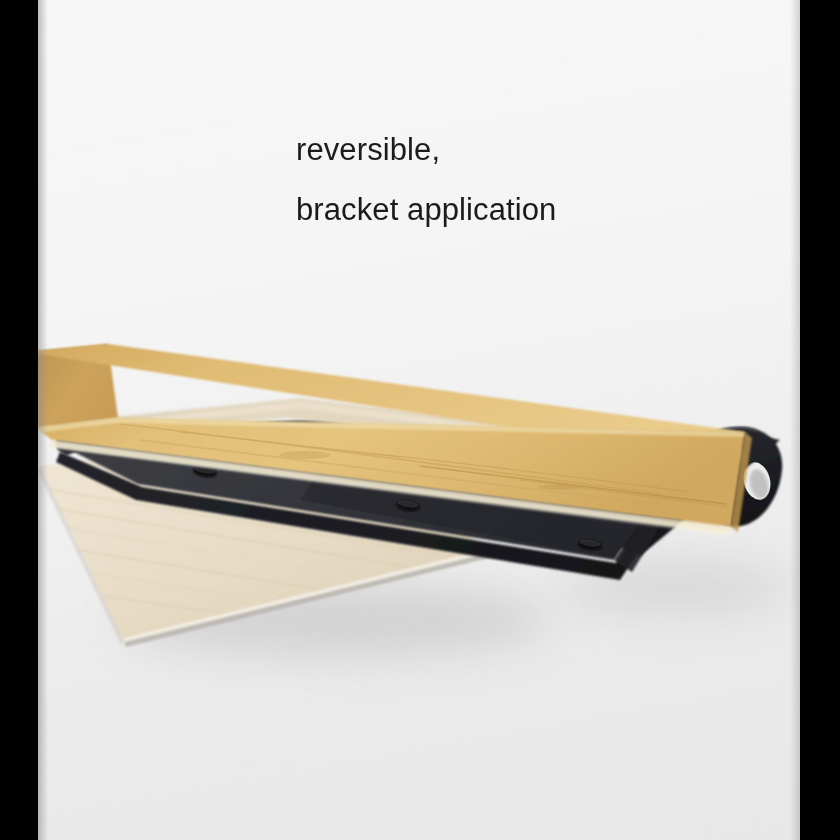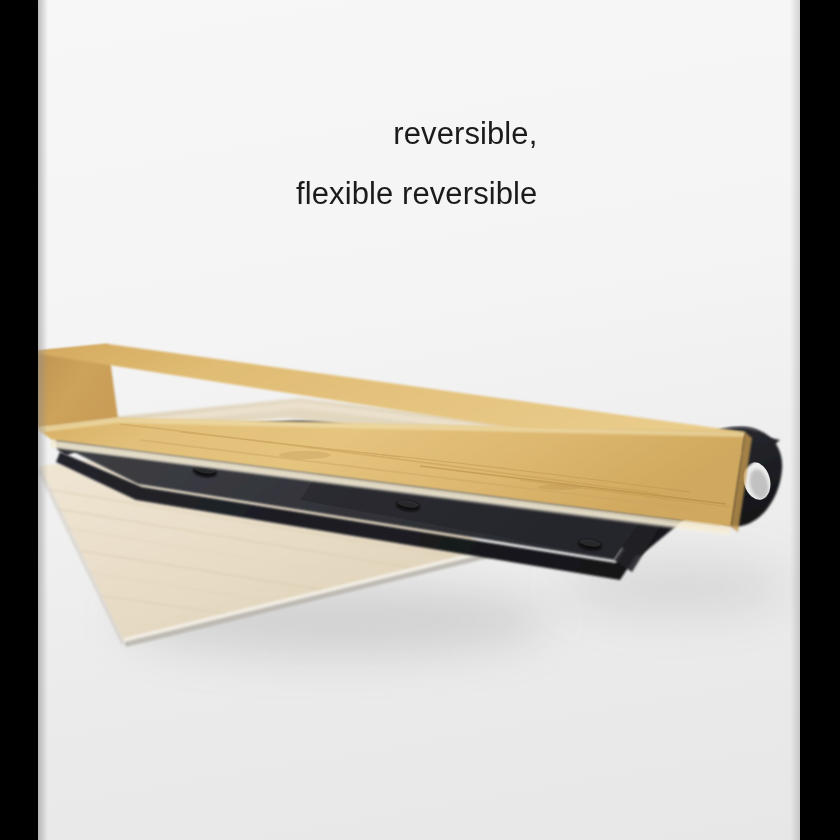--- a/index.html
+++ b/index.html
@@ -43,23 +43,22 @@
   }
   .letterbox-fade.right {
     right: 40px; width: 10px;
     background: linear-gradient(to left, rgba(140,140,140,.35), rgba(255,255,255,0));
   }
 
   
   #caption {
     position: absolute;
     left: 296px;
-    top: 104px;
+    top: 120px;
     z-index: 40;
-    text-align: right;
   }
   #caption .line {
     color: #1b1b1b;
     font-size: 31px;
     line-height: 60px;
     letter-spacing: 0.1px;
     white-space: nowrap;
     font-weight: 400;
   }
 
@@ -284,21 +283,21 @@
       </g>
 
       <polygon points="54,442 730,530 728,536 52,448" fill="#fdf7e6" opacity="0.35" filter="url(#softBlur)"></polygon>
 
       <rect x="0" y="0" width="840" height="840" fill="none"></rect>
     </svg>
   </div>
 
   <div id="caption">
     <div class="line">reversible,</div>
-    <div class="line">flexible reversible</div>
+    <div class="line">bracket application</div>
   </div>
 
   <div class="letterbox-fade left"></div>
   <div class="letterbox-fade right"></div>
   <div class="letterbox left"></div>
   <div class="letterbox right"></div>
 
 </div>
 
 </body></html>

